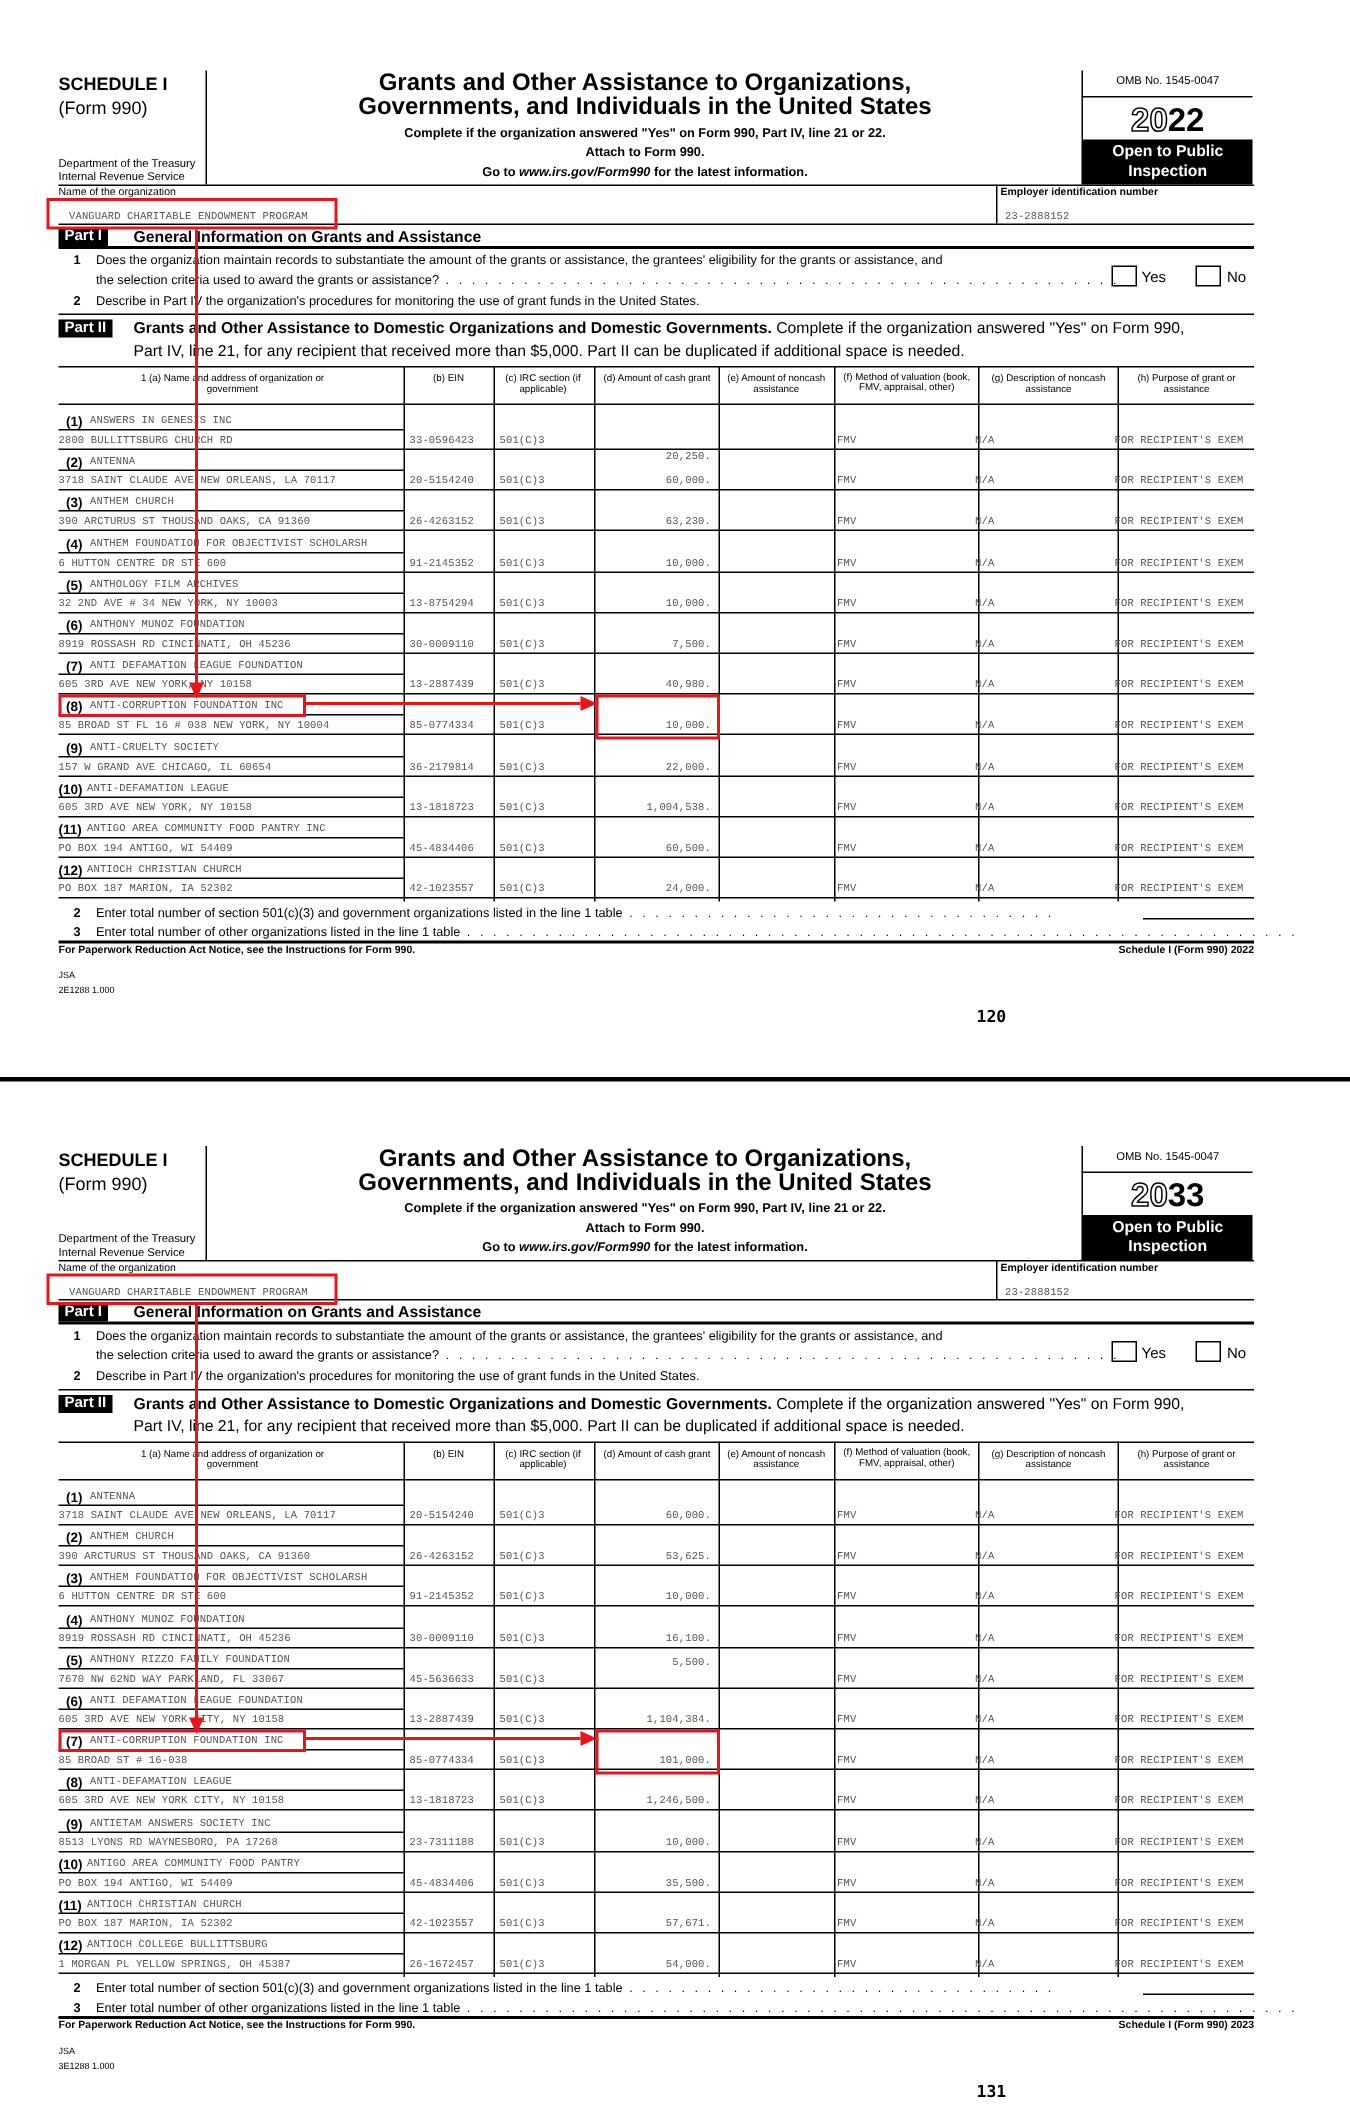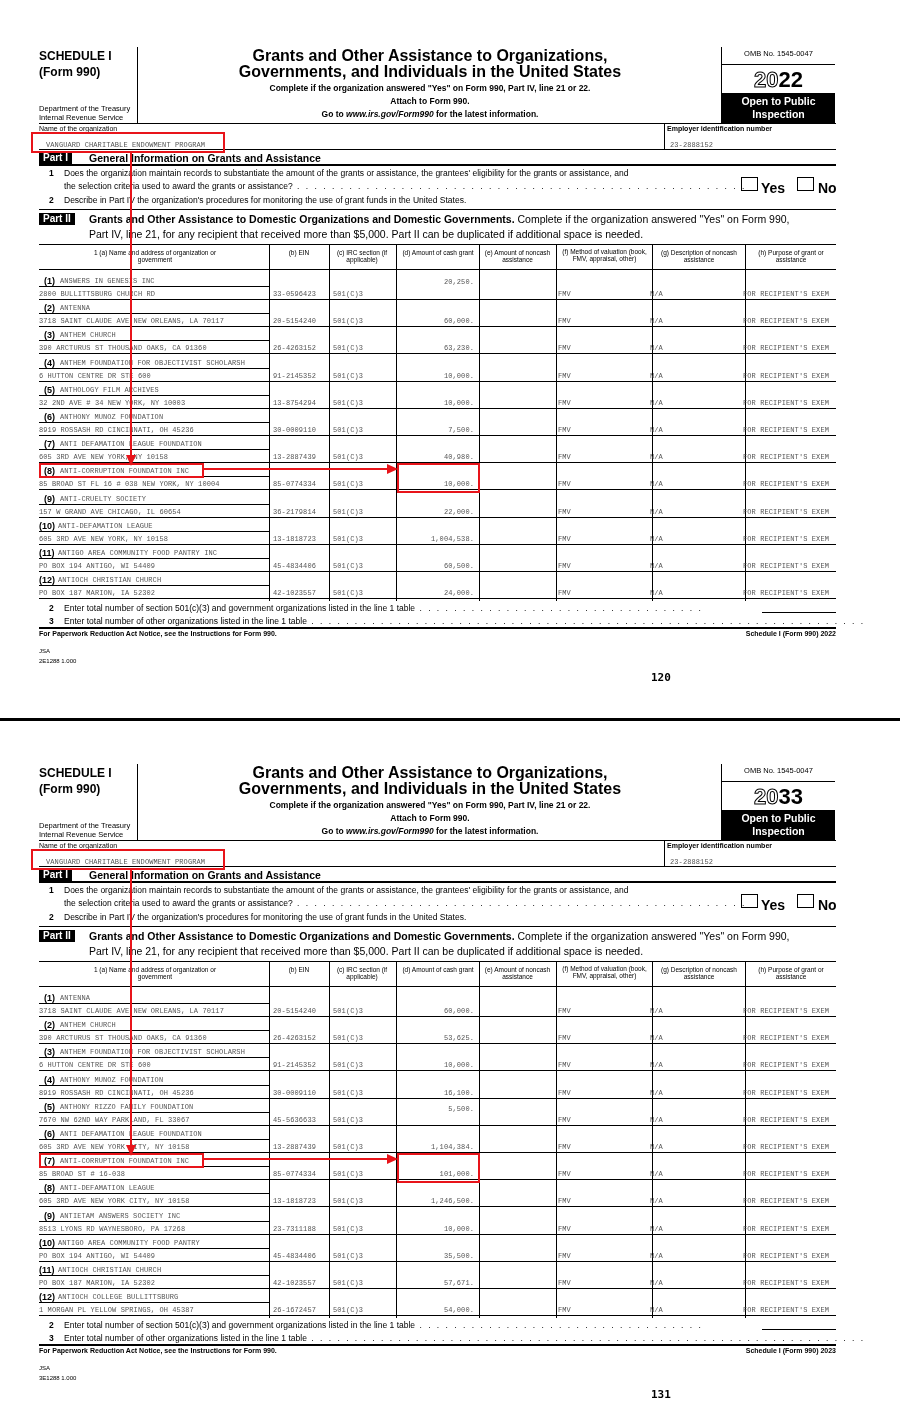--- a/index.html
+++ b/index.html
@@ -4,21 +4,21 @@
 <style>
   html, body { margin:0; padding:0; background:#fff; }
   body { width:900px; height:1413px; position:relative; overflow:hidden; font-family:"Liberation Sans", sans-serif; color:#000; }
   .page { position:absolute; left:0; width:900px; }
   .p1 { top:0; height:718px; }
   .p2 { top:717px; height:696px; }
   .separator { position:absolute; left:0; top:718px; width:900px; height:3px; background:#000; }
 
   .hdr-left { position:absolute; left:39px; top:49px; width:98px; }
   .sched { font-weight:bold; font-size:12px; line-height:15px; }
-  .form990 { font-weight:bold; font-size:12px; line-height:15px; margin-top:1px; }
+  .form990 { font-weight:normal; font-size:12px; line-height:15px; margin-top:1px; }
   .dept { position:absolute; left:39px; font-size:7.5px; line-height:9px; width:105px; }
   .hdr-vline { position:absolute; left:137px; width:1px; background:#000; }
   .title { position:absolute; left:140px; width:580px; text-align:center; }
   .title .t1 { font-weight:bold; font-size:16px; line-height:16px; }
   .title .s { font-weight:bold; font-size:8.5px; line-height:13px; }
   .title .s i { font-style:italic; }
   .omb { position:absolute; left:722px; width:113px; text-align:center; }
   .omb .no { font-size:7.5px; line-height:10px; border-bottom:1px solid #000; padding:2px 0 5px 0; }
   .omb .year { font-size:22px; font-weight:bold; line-height:26px; padding-top:2px; }
   .omb .year .o { color:#fff; -webkit-text-stroke:1px #000; }
@@ -30,21 +30,21 @@
   .lblb { position:absolute; font-size:7px; font-weight:bold; line-height:8px; }
   .mono { font-family:"Liberation Mono", monospace; color:#555; font-size:7px; letter-spacing:0.1px; }
   .orgname { position:absolute; left:46px; }
   .ein { position:absolute; left:670px; }
   .vline { position:absolute; width:1px; background:#000; }
 
   .partlbl { position:absolute; left:39px; background:#000; color:#fff; font-weight:bold; font-size:10px; line-height:12px; padding:0 4px; }
   .parttitle { position:absolute; left:89px; font-weight:bold; font-size:10.5px; line-height:12px; }
   .line { position:absolute; left:46px; font-size:8.5px; line-height:11px; }
   .cb { position:absolute; width:15px; height:12px; border:1px solid #000; }
-  .cblbl { position:absolute; font-size:14px; font-weight:bold; }
+  .cblbl { position:absolute; font-size:10px; font-weight:normal; }
 
   .p2title { position:absolute; left:89px; font-size:10.5px; line-height:15px; width:760px; }
   .p2title b { font-weight:bold; }
 
   .colhdr { position:absolute; font-size:6.5px; line-height:7px; text-align:center; }
 
   .rownum { position:absolute; font-weight:bold; font-size:9px; line-height:10px; }
   .cell { position:absolute; white-space:nowrap; }
   .right { text-align:right; }
 
@@ -138,21 +138,21 @@
     <div class="vline" style="left:652px;top:244px;height:357px"></div>
     <div class="vline" style="left:745px;top:244px;height:357px"></div>
 
     <div>
       <div class="rownum" style="left:44px;top:276px">(1)</div>
       <div class="cell mono" style="left:60px;top:277px">ANSWERS IN GENESIS INC</div>
       <div class="hline" style="left:39px;top:286px;width:230px"></div>
       <div class="cell mono" style="left:39px;top:290px">2800 BULLITTSBURG CHURCH RD</div>
       <div class="cell mono" style="left:273px;top:290px">33-0596423</div>
       <div class="cell mono" style="left:333px;top:290px">501(C)3</div>
-      <div class="cell mono right" style="left:398px;width:76px;top:278px">20,250.</div>
+      <div class="cell mono right" style="left:398px;width:76px;top:301px">20,250.</div>
       <div class="cell mono" style="left:558px;top:290px">FMV</div>
       <div class="cell mono" style="left:650px;top:290px">N/A</div>
       <div class="cell mono" style="left:743px;top:290px">FOR RECIPIENT'S EXEM</div>
       <div class="hline" style="left:39px;top:299px;width:797px"></div>
     </div>
     <div>
       <div class="rownum" style="left:44px;top:303.2px">(2)</div>
       <div class="cell mono" style="left:60px;top:304.2px">ANTENNA</div>
       <div class="hline" style="left:39px;top:313.2px;width:230px"></div>
       <div class="cell mono" style="left:39px;top:317.2px">3718 SAINT CLAUDE AVE NEW ORLEANS, LA 70117</div>

